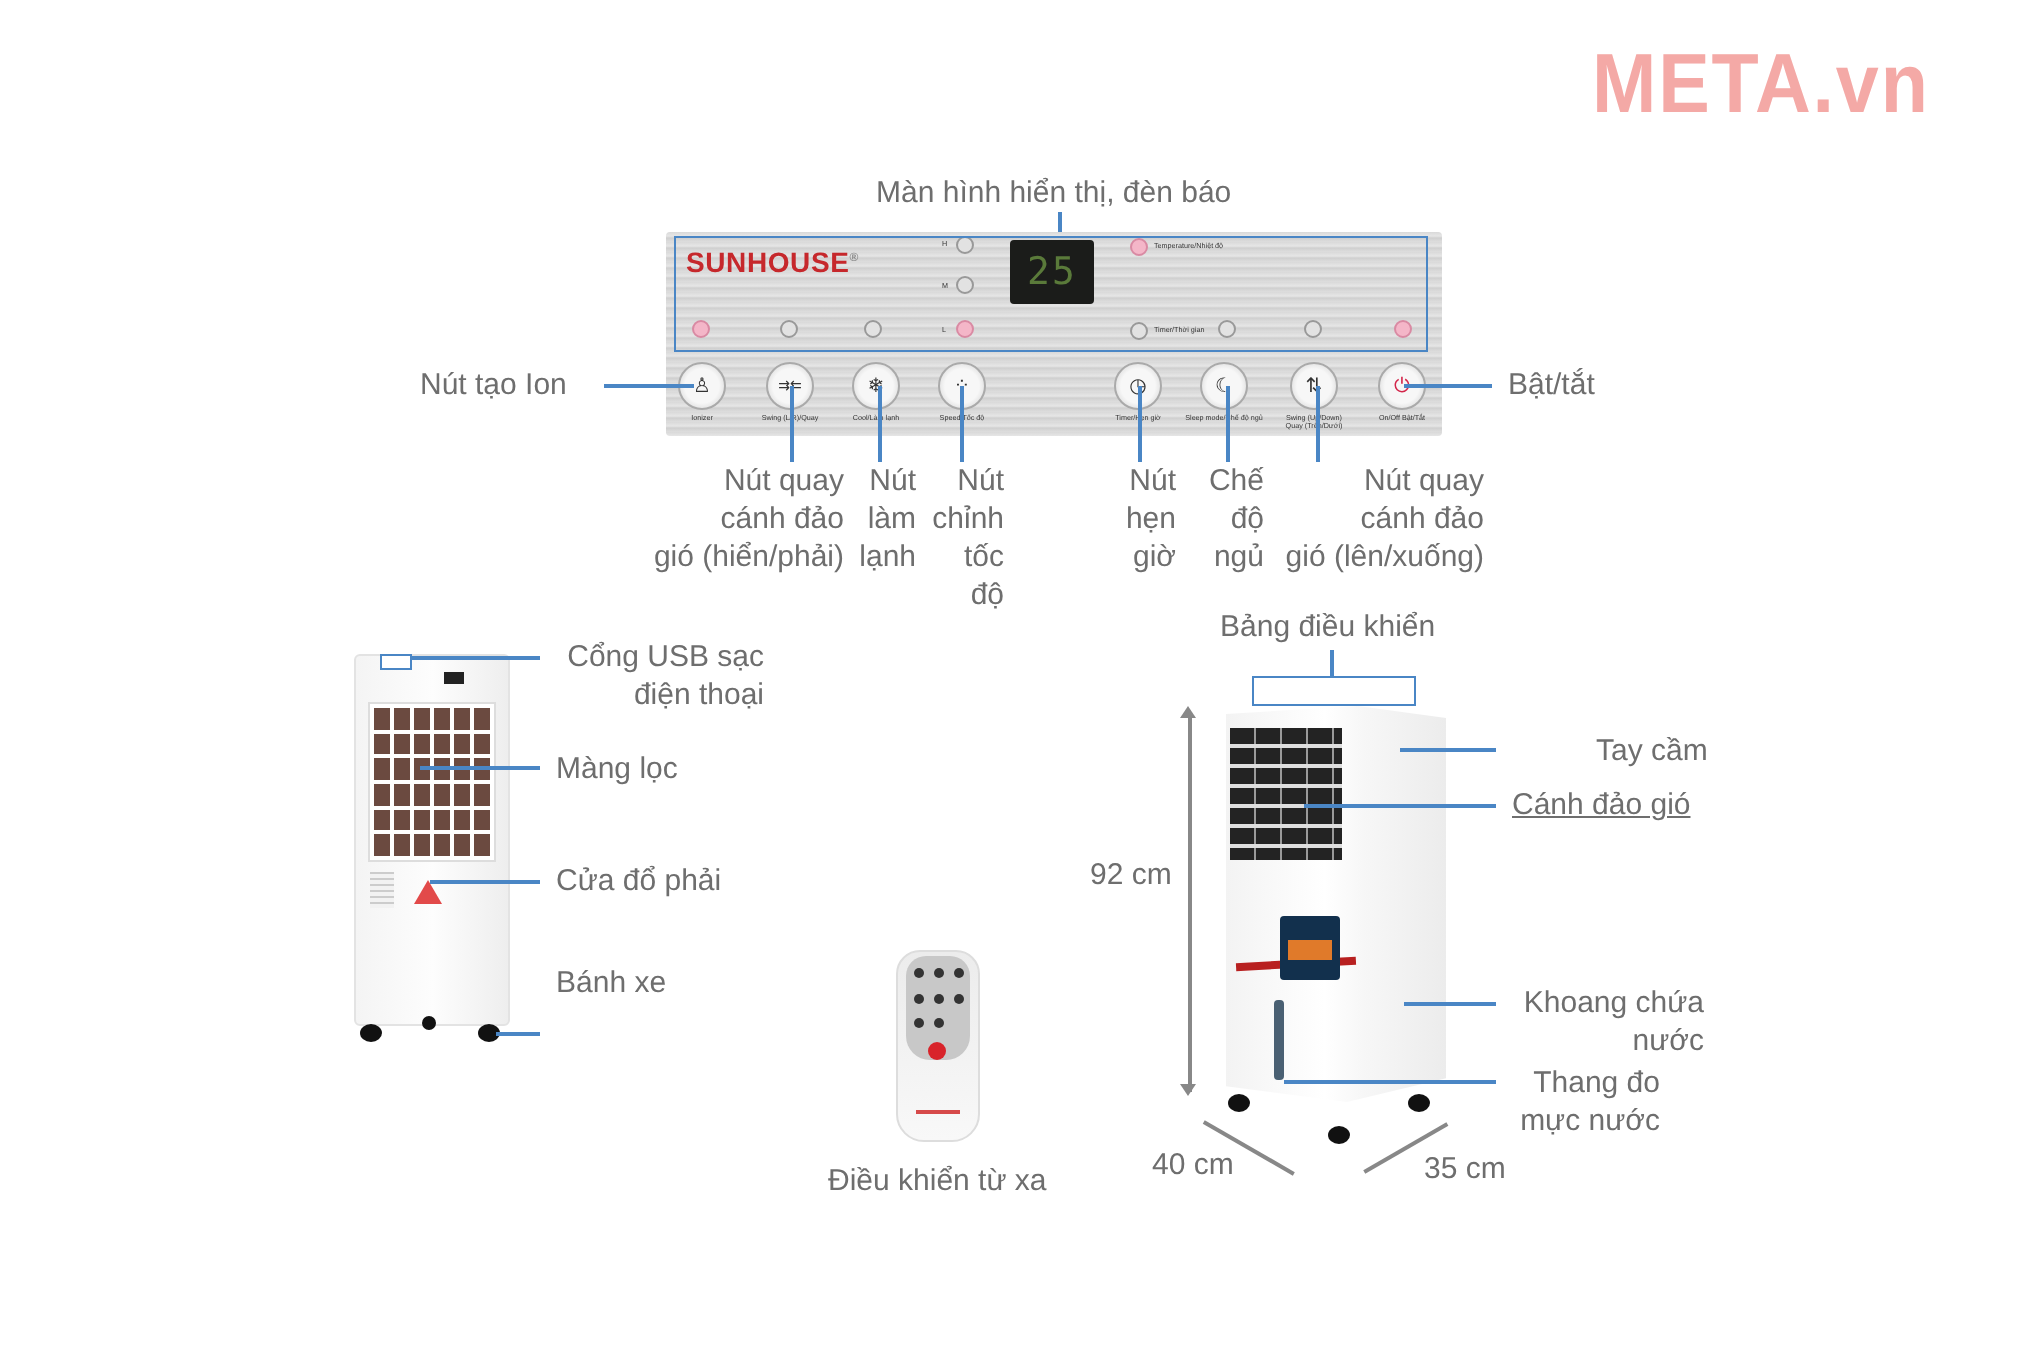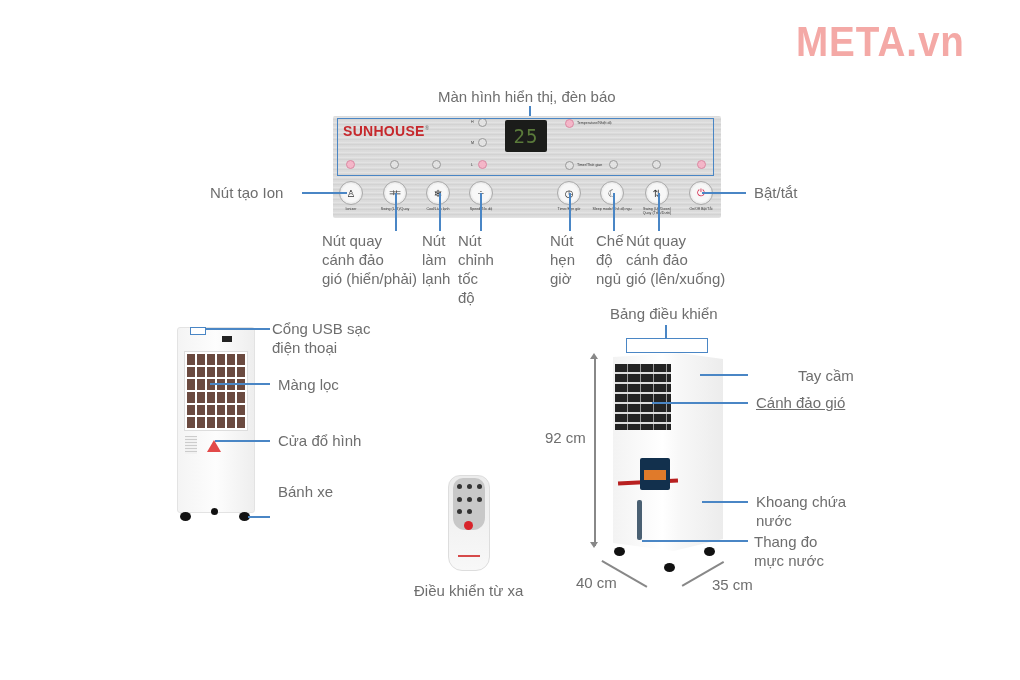--- a/index.html
+++ b/index.html
@@ -1,20 +1,20 @@
 <!DOCTYPE html>
 <html><head>
 <meta charset="utf-8">
 <style>
   * { box-sizing: border-box; margin: 0; padding: 0; }
   body { width: 1020px; height: 680px; background: #ffffff; position: relative; overflow: hidden;
          font-family: "Liberation Sans", "DejaVu Sans", sans-serif; color: #6b6b6b; }
   .abs { position: absolute; }
   .lbl { position: absolute; font-size: 15px; color: #6e6e6e; line-height: 19px; white-space: nowrap; }
-  .lbl.center { text-align: left; }
+  .lbl.center { text-align: right; }
   .line { position: absolute; background: #4a86c5; }
   .box { position: absolute; border: 1.5px solid #4a86c5; }
 
   
   .watermark { position: absolute; left: 796px; top: 18px; font-size: 42px; font-weight: bold; color: #f4a9a6;
                letter-spacing: 1px; font-family: "Liberation Sans", sans-serif; transform: scaleX(0.92); transform-origin: left; }
 
   
   .panel { position: absolute; left: 333px; top: 116px; width: 388px; height: 102px;
            background: repeating-linear-gradient(180deg, #d9d9d9 0px, #e6e6e6 2px, #cfcfcf 3px, #dedede 5px);
@@ -235,21 +235,21 @@
 <div class="wheel" style="left:239px; top:512px;"></div>
 
 <div class="line" style="left:206px; top:328px; width:64px; height:1.5px;"></div>
 <div class="lbl center" style="left:272px; top:319px; width:110px;">
   <div>Cổng USB sạc</div>
   <div>điện thoại</div>
 </div>
 <div class="line" style="left:210px; top:383px; width:60px; height:1.5px;"></div>
 <div class="lbl" style="left:278px; top:375px;">Màng lọc</div>
 <div class="line" style="left:215px; top:440px; width:55px; height:1.5px;"></div>
-<div class="lbl" style="left:278px; top:431px;">Cửa đổ hình</div>
+<div class="lbl" style="left:278px; top:431px;">Cửa đổ phải</div>
 <div class="line" style="left:248px; top:516px; width:22px; height:1.5px;"></div>
 <div class="lbl" style="left:278px; top:482px;">Bánh xe</div>
 
 <div class="remote"></div>
 <div class="remote-face"></div>
 <div class="remote-dot" style="left:457px; top:484px;"></div>
 <div class="remote-dot" style="left:467px; top:484px;"></div>
 <div class="remote-dot" style="left:477px; top:484px;"></div>
 <div class="remote-dot" style="left:457px; top:497px;"></div>
 <div class="remote-dot" style="left:467px; top:497px;"></div>

